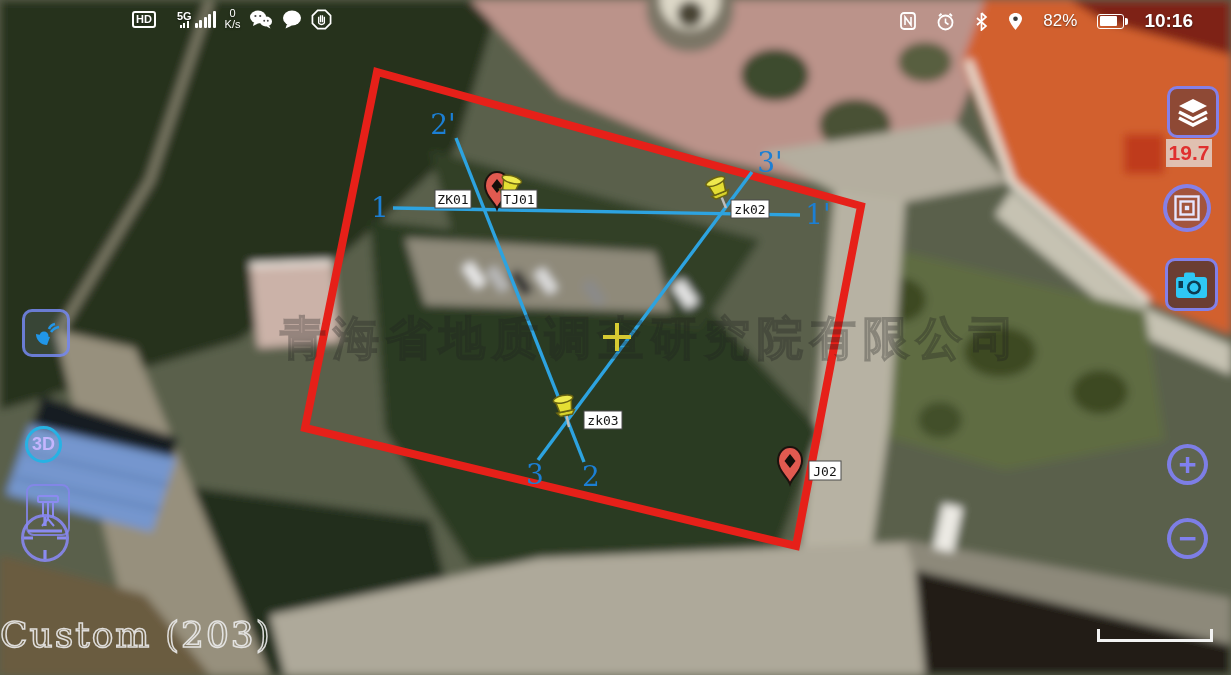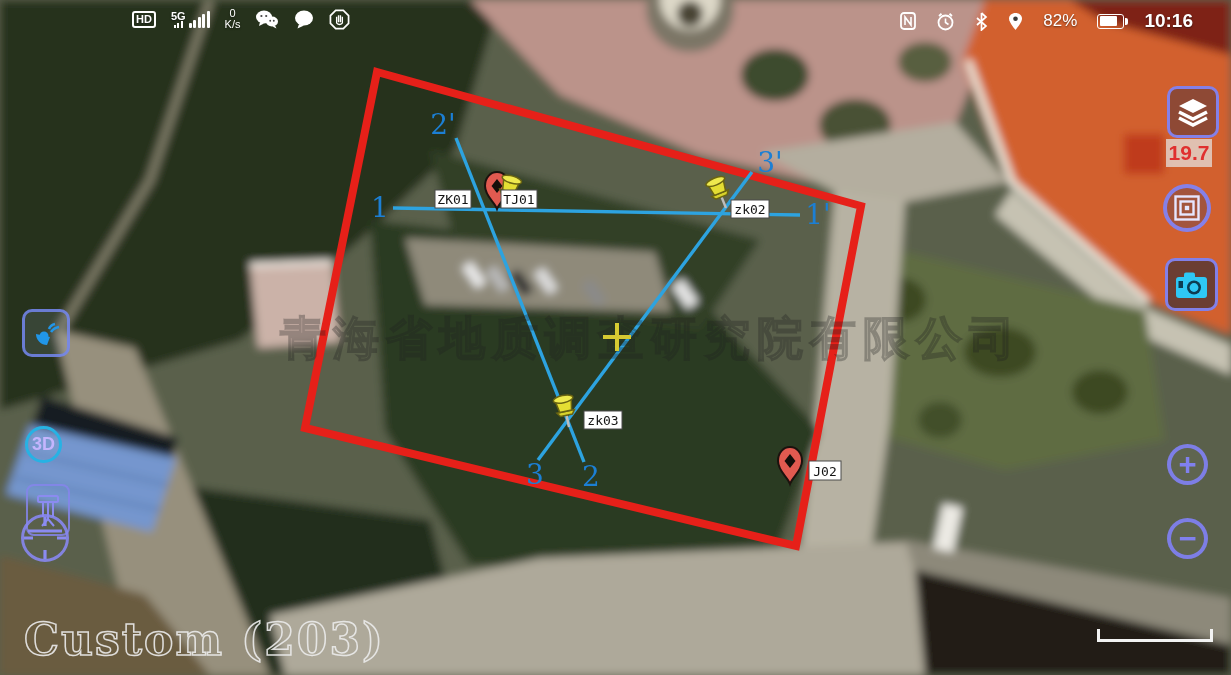--- a/index.html
+++ b/index.html
@@ -2,27 +2,27 @@
 <html><head>
 <meta charset="utf-8">
 <style>
   html,body{margin:0;padding:0;background:#222;}
   .screen{position:relative;width:1231px;height:675px;overflow:hidden;
           font-family:"Liberation Sans",sans-serif;background:#5a614b;}
   .abs{position:absolute;}
   svg{display:block;}
 
   
-  .sb-left{left:132px;top:8px;display:flex;gap:15px;align-items:center;color:#fff;
+  .sb-left{left:132px;top:8px;display:flex;gap:9px;align-items:center;color:#fff;
            text-shadow:0 1px 2px rgba(0,0,0,.55);}
   .sb-right{right:38px;top:10px;display:flex;gap:20px;align-items:center;color:#fff;
             text-shadow:0 1px 2px rgba(0,0,0,.55);}
   .hd-badge{border:2px solid #fff;border-radius:3px;font-size:11px;font-weight:bold;
             padding:1px 2px;line-height:11px;}
-  .sig{display:flex;align-items:flex-end;gap:3px;}
+  .sig{display:flex;align-items:flex-end;gap:3px;margin-left:12px;}
   .sig-col{display:flex;flex-direction:column;align-items:center;line-height:10px;}
   .sig-net{font-size:11px;font-weight:bold;}
   .minibars,.bars{display:flex;align-items:flex-end;gap:1.5px;}
   .bars i{display:block;width:3px;background:#fff;border-radius:1px;}
   .minibars i{display:block;width:2px;background:#fff;}
   .kps{display:flex;flex-direction:column;align-items:center;font-size:11px;line-height:11px;}
   .sb-icon{display:flex;align-items:center;}
   .sb-pct{font-size:17px;}
   .sb-time{font-size:19px;font-weight:bold;}
   .battery{position:relative;width:25px;height:13px;border:1.7px solid #fff;border-radius:3px;}
@@ -56,21 +56,21 @@
   .locate-btn{left:21px;top:514px;width:48px;height:48px;border-radius:50%;box-sizing:border-box;
               border:3px solid rgba(135,135,240,.9);}
 
   
   .watermark{left:280px;top:308px;font-size:46px;font-weight:bold;letter-spacing:7px;white-space:nowrap;
              color:transparent;-webkit-text-stroke:1.3px rgba(30,30,30,.42);opacity:.75;}
   .center-cross{left:603px;top:323px;width:28px;height:28px;}
   .center-cross:before,.center-cross:after{content:"";position:absolute;background:#d6ca32;}
   .center-cross:before{left:0;top:12px;width:28px;height:4px;}
   .center-cross:after{left:12px;top:0;width:4px;height:28px;}
-  .source-label{left:24px;top:614px;font-family:"DejaVu Serif",serif;font-size:44px;font-weight:bold;
+  .source-label{left:0;top:614px;font-family:"DejaVu Serif",serif;font-size:36px;font-weight:normal;
                 letter-spacing:2px;color:transparent;-webkit-text-stroke:1.5px #ececec;opacity:.9;}
   .scale-text{left:1095px;top:590px;width:120px;text-align:center;color:#fff;font-size:30px;
               text-shadow:0 1px 2px rgba(0,0,0,.6);}
   .scale-bracket{left:1097px;top:629px;width:116px;height:13px;border-left:3px solid #f2f2f2;
                  border-right:3px solid #f2f2f2;border-bottom:3px solid #f2f2f2;box-sizing:border-box;}
 
   
   .line-label{font:28px "DejaVu Serif",serif;fill:#1c7fd4;}
   .tag-box{fill:#ffffff;stroke:#4a4a4a;stroke-width:1;}
   .tag-text{font:13px "DejaVu Sans Mono",monospace;fill:#141414;}

